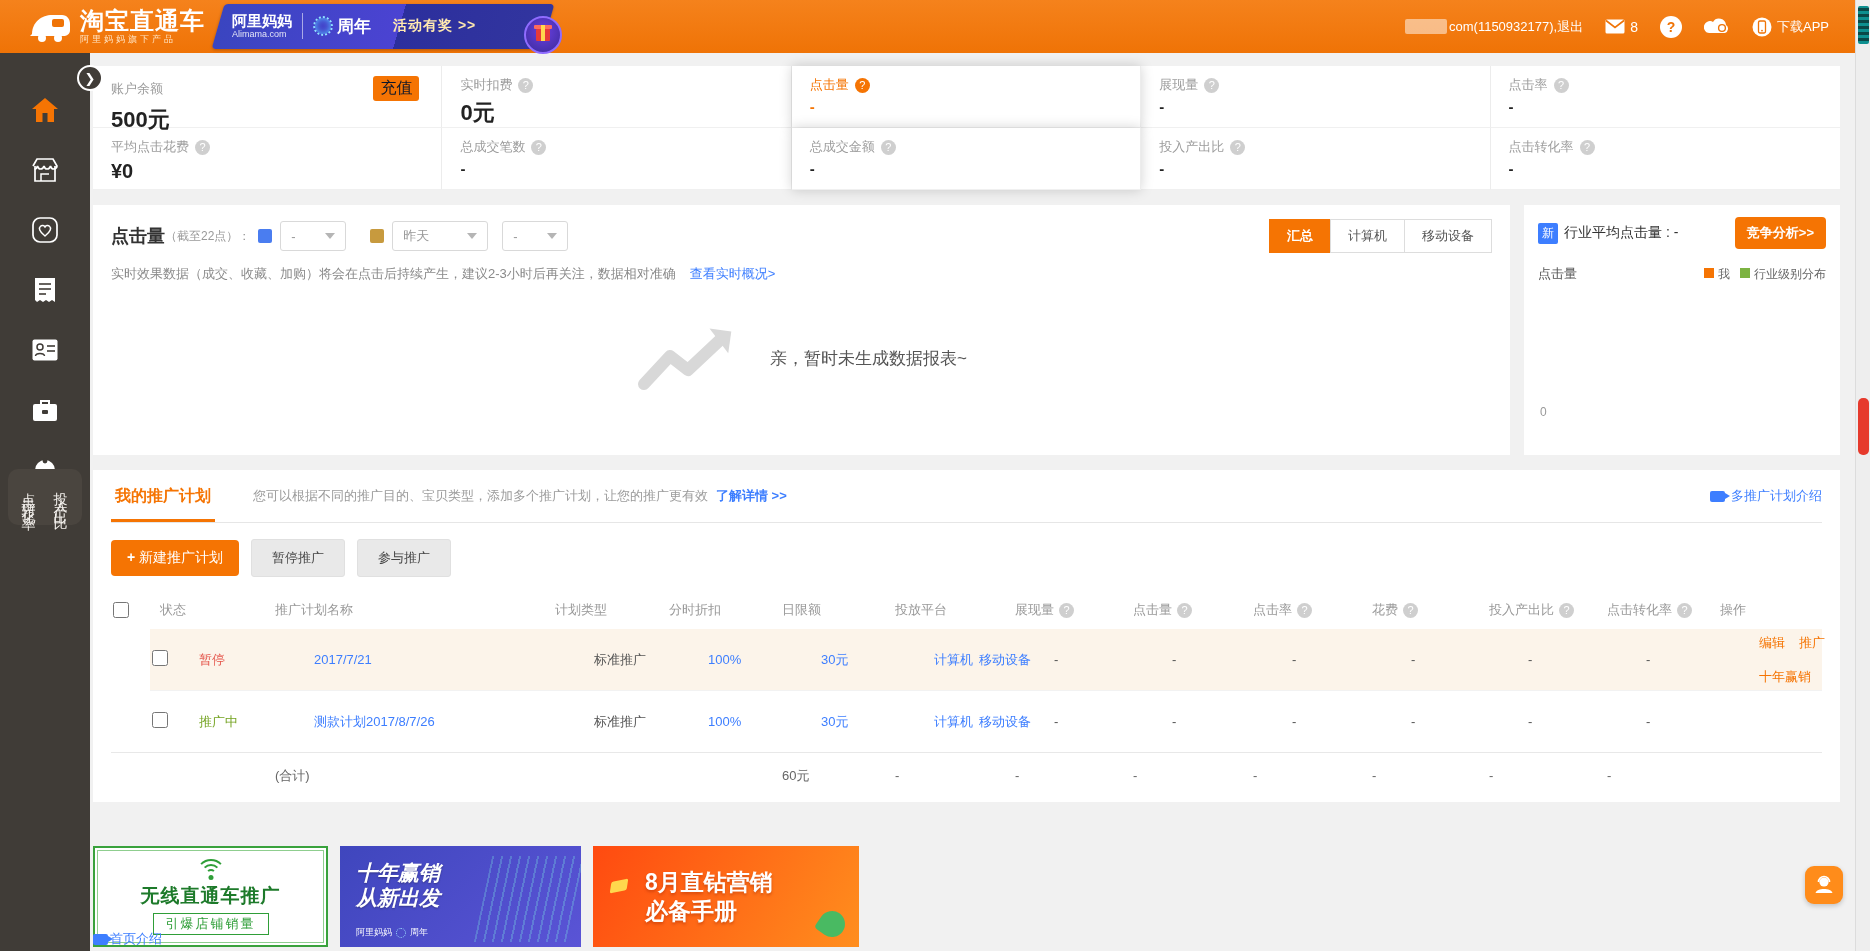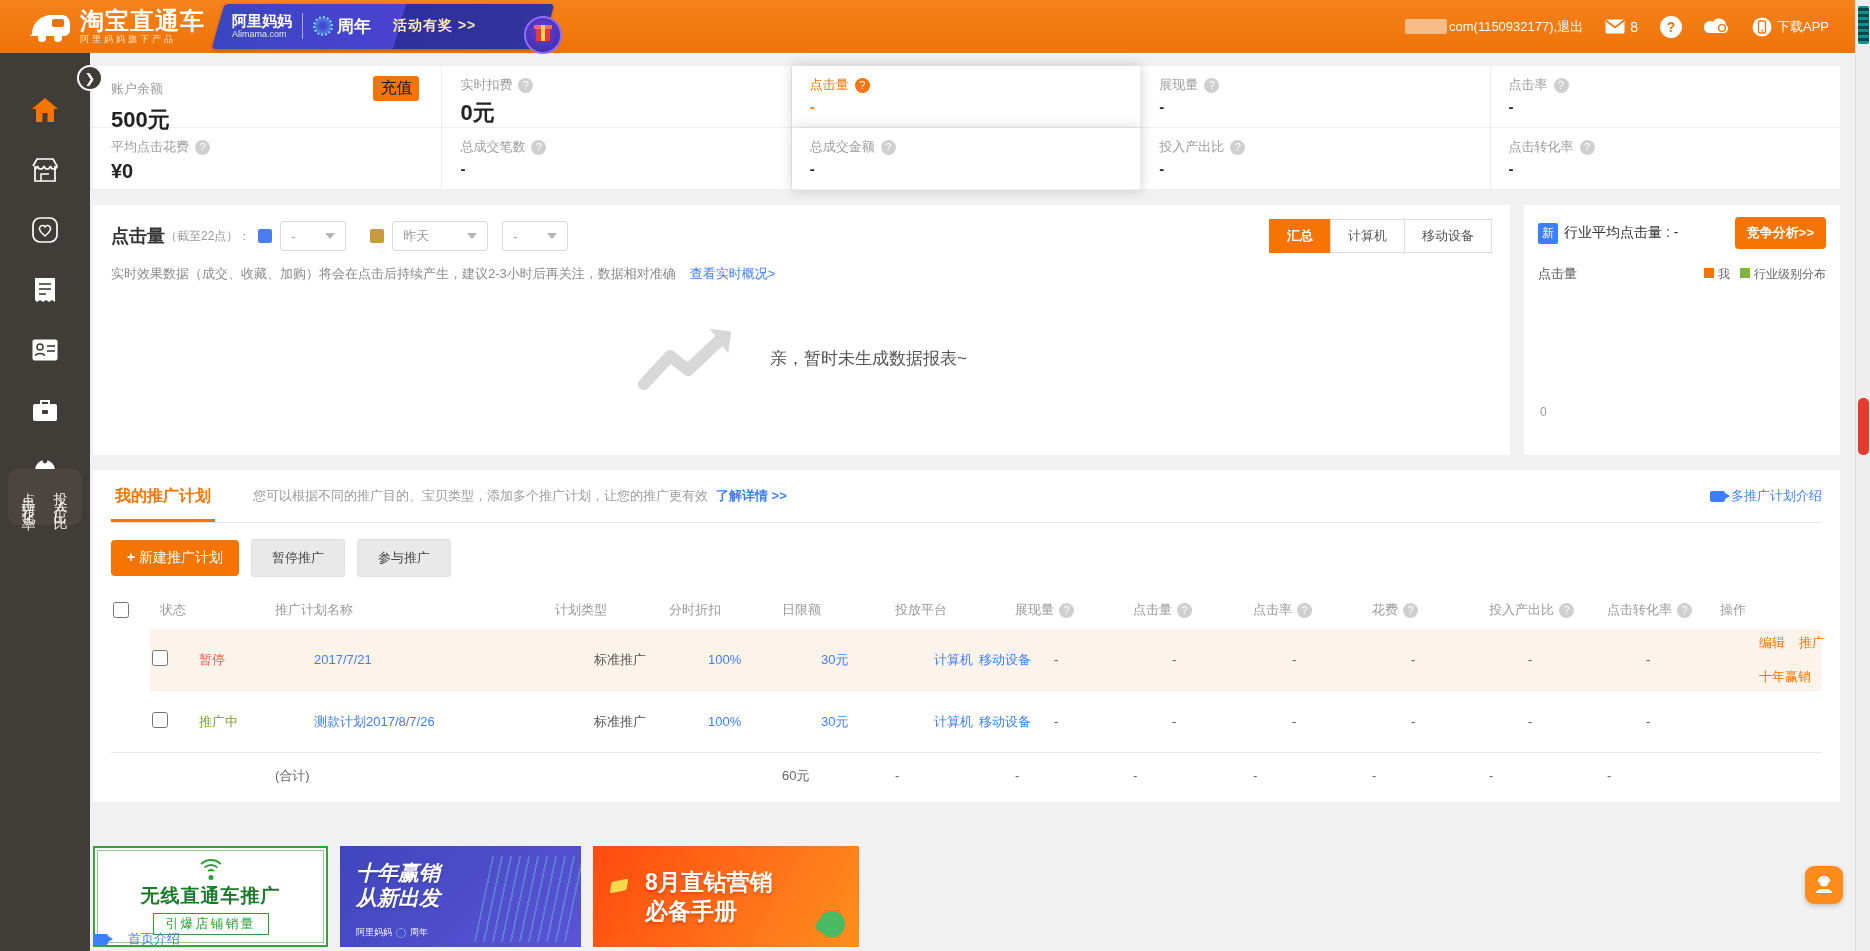--- a/index.html
+++ b/index.html
@@ -147,21 +147,21 @@
   .b2-ring { width:10px; height:10px; border:1px dotted #9fe2ff; border-radius:50%; }
   .banner3 { width:241px; background:linear-gradient(160deg,#93809b 0%,#5d5570 45%,#3a3550 100%); display:flex; flex-direction:column; align-items:center; justify-content:center; color:#fff; }
   .banner3:before { content:""; position:absolute; inset:7px; border:1px solid rgba(255,255,255,.85); }
   .b3-title { font-size:24px; font-weight:bold; letter-spacing:2px; text-shadow:0 1px 3px rgba(0,0,0,.4); position:relative; }
   .b3-sub { margin-top:8px; border:1px solid #fff; padding:2px 12px; font-size:13px; letter-spacing:7px; position:relative; }
   .banner4 { width:266px; background:linear-gradient(120deg,#ff4a10,#ff8e1e); color:#fff; display:flex; flex-direction:column; justify-content:center; padding-left:52px; }
   .banner4:before { content:""; position:absolute; left:18px; top:34px; width:16px; height:12px; background:#ffd84d; transform:skewX(-20deg) rotate(-12deg); border-radius:2px; }
   .banner4:after { content:""; position:absolute; right:14px; bottom:10px; width:26px; height:26px; background:#35c06a; border-radius:50% 50% 50% 4px; transform:rotate(35deg); opacity:.9; }
   .b4-title { font-size:23px; font-weight:bold; line-height:1.25; text-shadow:0 2px 3px rgba(160,40,0,.45); }
 
-  .home-footer { position:absolute; left:3px; top:877px; display:flex; align-items:center; gap:20px; font-size:13px; cursor:pointer;font-family:Liberation Serif, serif; }
+  .home-footer { position:absolute; left:3px; top:877px; display:flex; align-items:center; gap:2px; font-size:13px; cursor:pointer;font-family:Liberation Serif, serif; }
 
   .chat-fab { position:absolute; right:12px; top:813px; width:38px; height:38px; background:#ff8c1a; border-radius:9px; display:flex; align-items:center; justify-content:center; cursor:pointer; box-shadow:0 2px 5px rgba(0,0,0,.2); }
 </style>
 </head>
 <body>
 
 <header class="topbar">
   <div class="logo">
     <svg class="logo-icon" viewBox="0 0 44 34">
       <path d="M4 24 C4 12 14 5 24 5 L34 5 C39 5 42 9 42 14 L42 20 C42 24 39 26 35 26 L10 26 Z" fill="#fff"></path>

